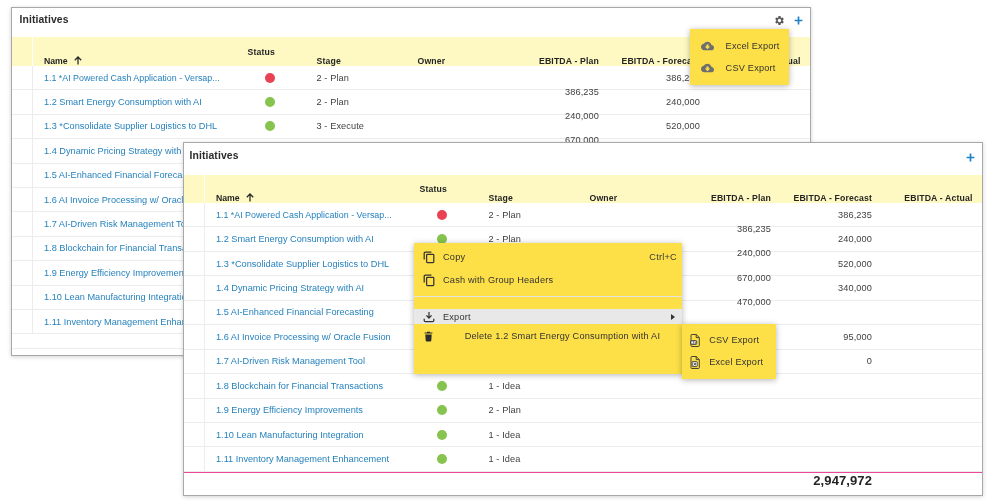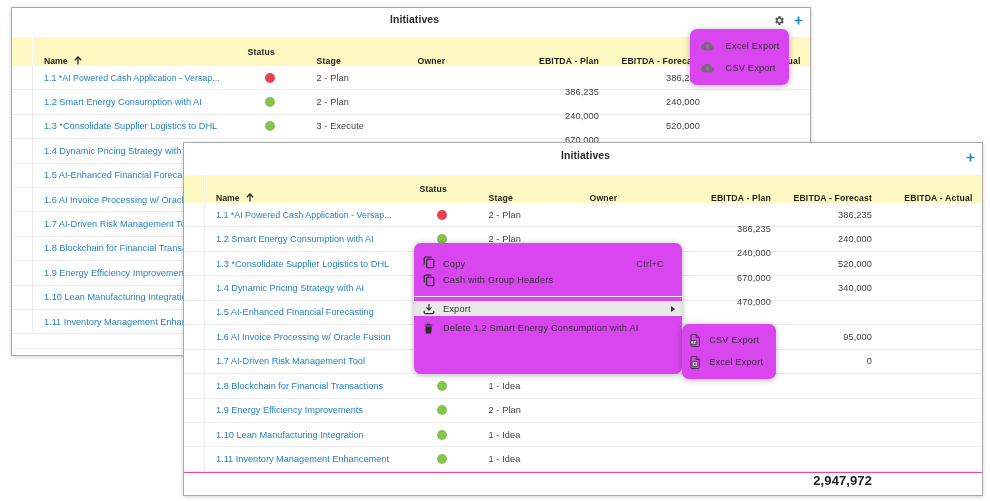--- a/index.html
+++ b/index.html
@@ -1,39 +1,39 @@
 <!DOCTYPE html>
 <html><head>
 <meta charset="utf-8">
 <style>
   * { margin:0; padding:0; box-sizing:border-box; }
   html,body { width:990px; height:501px; background:#fff; font-family:"Liberation Sans", sans-serif; overflow:hidden; position:relative; }
   .panel { position:absolute; background:#fff; border:1px solid #a8a8a8; box-shadow:0 1px 4px rgba(0,0,0,0.18); }
-  .tbar { position:relative;text-align:center; }
+  .tbar { position:relative; }
   .title { font-size:10.4px; font-weight:700; color:#2b2b2b; padding-left:8px; letter-spacing:0.1px; }
   .hdr { display:flex; background:#fef9c3; font-weight:700; color:#252525; font-size:8.7px; align-items:flex-end; letter-spacing:0.15px; }
   .row { display:flex; border-bottom:1px solid #ececec; font-size:9.2px; letter-spacing:0.1px; color:#404040; align-items:center; height:24.4px; position:relative; }
   .tot { display:flex; border-top:1px solid #ec4899; font-size:13px; letter-spacing:0.1px; font-weight:700; color:#242424; align-items:flex-start; }
   .c0 { width:21px; height:100%; border-right:1px solid #ececec; flex:none; }
   .hdr .c0 { border-right-color:#fff; }
   .c1 { width:203px; flex:none; padding:0 13px 0 11.5px; white-space:nowrap; overflow:hidden; text-overflow:ellipsis; letter-spacing:0; }
   .c2 { width:69px; flex:none; padding-left:12px; position:relative; height:100%; }
   .c3 { width:101px; flex:none; padding-left:12px; }
   .c4 { width:102px; flex:none; padding-left:12px; }
   .c5 { width:101.5px; flex:none; text-align:right; padding-right:10px;margin-top:28px; }
   .c6 { width:101px; flex:none; text-align:right; padding-right:10px; }
   .c7 { width:99.5px; flex:none; text-align:right; padding-right:9px; }
   .hdr .c2 { display:flex; align-items:center; }
   .link { color:#2581bd; }
   .dot { position:absolute; left:29px; top:50%; margin-top:-5px; width:10px; height:10px; border-radius:50%; }
   .red { background:#e94252; }
   .grn { background:#87c44f; }
   .arr { display:inline-block; vertical-align:-1px; margin-left:6px; }
   .icons { position:absolute; }
-  .menu { position:absolute; background:#d946ef; border-radius:7px; box-shadow:0 1px 6px rgba(0,0,0,0.3); z-index:50; }
+  .menu { position:absolute; background:#fde047; border-radius:0; box-shadow:0 1px 6px rgba(0,0,0,0.3); z-index:50; }
   .mi { display:flex; align-items:center; font-size:9.2px; color:#333; position:relative; letter-spacing:0.2px; }
   .micon { position:absolute; display:flex; align-items:center; justify-content:center; }
 </style>
 </head>
 <body>
 
 <div class="panel" id="p1" style="left:10.5px; top:7px; width:800px; height:349px;">
   <div class="tbar" style="height:29px; padding-top:6px;">
     <div class="title">Initiatives</div>
     <svg class="icons" style="left:762.5px; top:6.5px;" width="11" height="11" viewBox="0 0 24 24">
@@ -362,47 +362,47 @@
   </div>
   <div class="mi" style="height:22px;">
     <svg class="micon" style="left:10.5px;" width="13" height="10" viewBox="0 0 24 18">
         <path fill="#6e6e6e" fill-rule="evenodd" d="M19.35 7.04C18.67 3.59 15.64 1 12 1 9.11 1 6.6 2.64 5.35 5.04 2.34 5.36 0 7.91 0 11c0 3.31 2.69 6 6 6h13c2.76 0 5-2.24 5-5 0-2.64-2.05-4.78-4.65-4.96zM17 10l-5 5-5-5h3V6h4v4h3z"></path>
       </svg>
     <span style="margin-left:35.4px;">CSV Export</span>
   </div>
 </div>
 
 <div class="menu" style="left:414.3px; top:243.3px; width:267.5px; height:131px; padding-top:2.2px;">
-  <div class="mi" style="height:23.1px;align-items:flex-end;">
-    <svg class="micon" style="left:9.2px;" width="12" height="13" viewBox="0 0 12 13">
-        <path d="M1.2 8.4 V2.2 a1 1 0 0 1 1-1 h6.2" stroke="#333" stroke-width="1.25" fill="none"></path>
-        <rect x="3.6" y="3.4" width="7.2" height="8.2" rx="0.8" stroke="#333" stroke-width="1.25" fill="none"></rect>
-      </svg>
-    <span style="margin-left:28.7px;">Copy</span>
-    <span style="position:absolute; right:18px; color:#3a3a3a;">Ctrl+C</span>
-  </div>
   <div class="mi" style="height:23.1px;">
     <svg class="micon" style="left:9.2px;" width="12" height="13" viewBox="0 0 12 13">
         <path d="M1.2 8.4 V2.2 a1 1 0 0 1 1-1 h6.2" stroke="#333" stroke-width="1.25" fill="none"></path>
         <rect x="3.6" y="3.4" width="7.2" height="8.2" rx="0.8" stroke="#333" stroke-width="1.25" fill="none"></rect>
       </svg>
+    <span style="margin-left:28.7px;">Copy</span>
+    <span style="position:absolute; right:5px; color:#3a3a3a;">Ctrl+C</span>
+  </div>
+  <div class="mi" style="height:23.1px;">
+    <svg class="micon" style="left:9.2px;" width="12" height="13" viewBox="0 0 12 13">
+        <path d="M1.2 8.4 V2.2 a1 1 0 0 1 1-1 h6.2" stroke="#333" stroke-width="1.25" fill="none"></path>
+        <rect x="3.6" y="3.4" width="7.2" height="8.2" rx="0.8" stroke="#333" stroke-width="1.25" fill="none"></rect>
+      </svg>
     <span style="margin-left:28.7px;">Cash with Group Headers</span>
   </div>
   <div style="height:9.8px; position:relative;">
       <div style="position:absolute; top:4.4px; left:0; right:0; border-top:1px solid #e4e4e4;"></div>
     </div>
-  <div class="mi" style="height:15px; background:#e8e8e8;">
+  <div class="mi" style="height:15px; background:#e8e8e8;margin-top:8px;">
     <svg class="micon" style="left:9.2px;" width="12" height="12" viewBox="0 0 12 12">
         <path d="M6 1 v5.6 M3.4 4.4 L6 7 L8.6 4.4" stroke="#333" stroke-width="1.25" fill="none"></path>
         <path d="M1.2 7.8 v1.6 a1.2 1.2 0 0 0 1.2 1.2 h7.2 a1.2 1.2 0 0 0 1.2-1.2 V7.8" stroke="#333" stroke-width="1.25" fill="none"></path>
       </svg>
     <span style="margin-left:28.7px;">Export</span>
     <span style="position:absolute; right:7px; width:0; height:0; border-left:4.5px solid #333; border-top:3.2px solid transparent; border-bottom:3.2px solid transparent;"></span>
   </div>
-  <div class="mi" style="height:23.1px;">
+  <div class="mi" style="height:23.1px;justify-content:center;">
     <svg class="micon" style="left:9.2px;" width="11" height="11" viewBox="0 0 11 11">
         <path fill="#2b2b2b" d="M1.6 1.6 h7.8 v1 h-7.8 z M4 1.8 V0.7 h3 v1.1 z M2.3 3.4 h6.4 l-0.4 6.2 a1 1 0 0 1-1 0.9 H3.7 a1 1 0 0 1-1-0.9 z"></path>
       </svg>
     <span style="margin-left:28.7px;">Delete 1.2 Smart Energy Consumption with AI</span>
   </div>
 </div>
 
 <div class="menu" style="left:682.3px; top:323.5px; width:93.3px; height:55.2px; padding-top:5.5px; z-index:60;">
   <div class="mi" style="height:22px;">
     <svg class="micon" style="left:7.9px;" width="10" height="13" viewBox="0 0 10 13">

